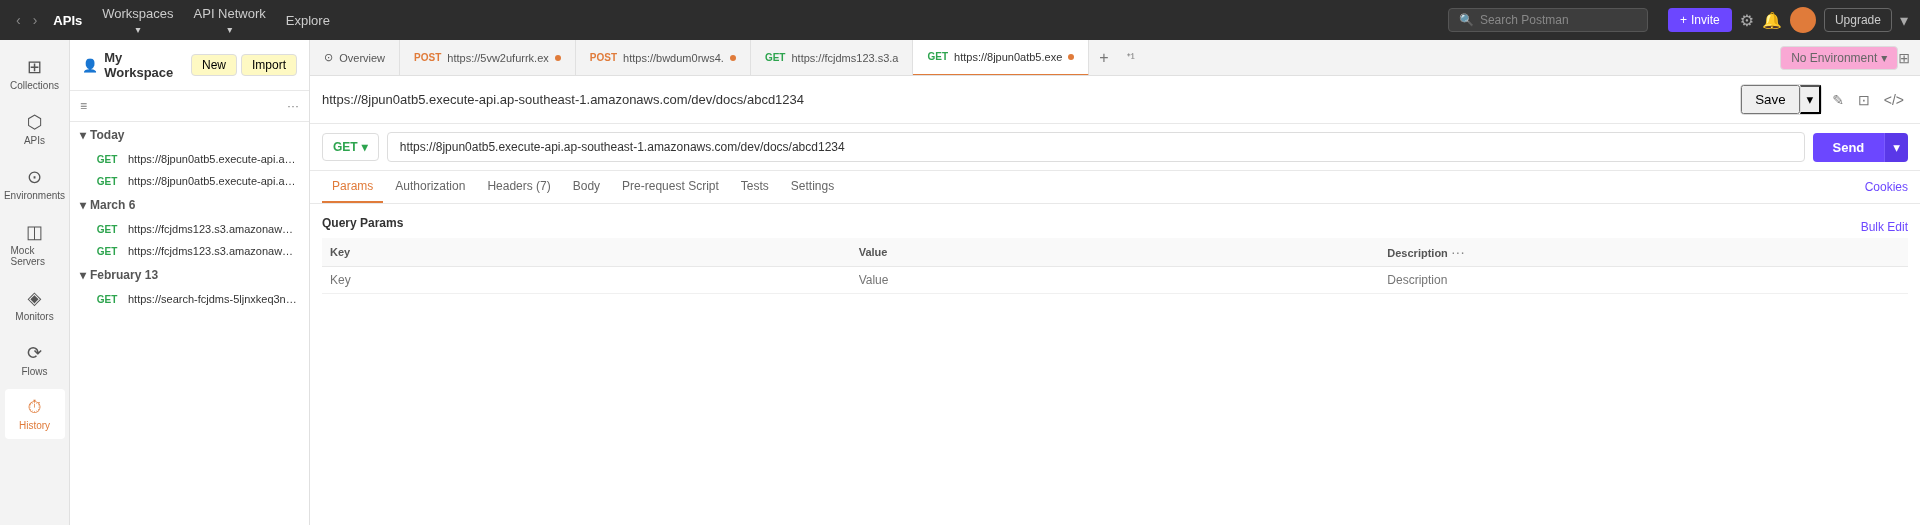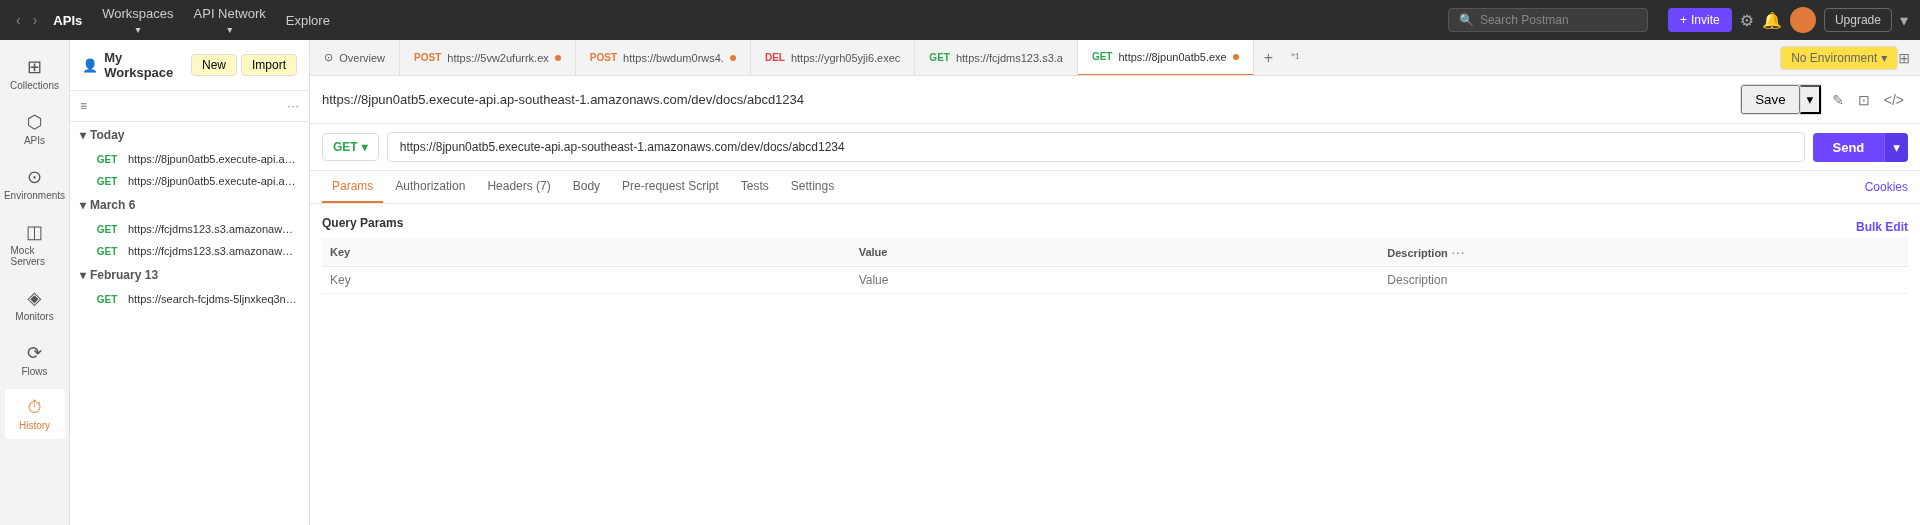--- a/index.html
+++ b/index.html
@@ -83,24 +83,24 @@
     .req-tab.active { color: #e07b3a; border-bottom-color: #e07b3a; font-weight: 500; }
     .cookies-link { margin-left: auto; color: #6c47ff; font-size: 12px; cursor: pointer; }
 
     
     .params-section { padding: 12px; }
     .params-title { font-size: 12px; font-weight: 600; color: #333; margin-bottom: 8px; }
     .params-table { width: 100%; border-collapse: collapse; }
     .params-table th { text-align: left; font-size: 11px; font-weight: 600; color: #555; padding: 6px 8px; background: #f9f9f9; border-bottom: 1px solid #e8e8e8; }
     .params-table td { padding: 6px 8px; border-bottom: 1px solid #f0f0f0; }
     .params-table input { border: none; outline: none; font-size: 12px; color: #999; background: none; width: 100%; }
-    .bulk-edit-btn { background: none; border: none; color: #6c47ff; font-size: 12px; cursor: pointer; font-weight: bold; }
+    .bulk-edit-btn { background: none; border: none; color: #6c47ff; font-size: 12px; cursor: pointer; }
     .more-btn { background: none; border: none; color: #888; font-size: 14px; cursor: pointer; }
 
-    .env-selector { display: flex; align-items: center; gap: 4px; border: 1px solid #ddd; border-radius: 4px; padding: 4px 10px; font-size: 12px; color: #666; cursor: pointer; background: #fde047; margin-left: auto; text-align: center; }
+    .env-selector { display: flex; align-items: center; gap: 4px; border: 1px solid #ddd; border-radius: 4px; padding: 4px 10px; font-size: 12px; color: #666; cursor: pointer; background: #f9a8d4; margin-left: auto; text-align: center; }
     .grid-icon { color: #777; font-size: 14px; cursor: pointer; }
   </style>
 </head>
 <body>
 
 <div class="top-nav">
   <button class="nav-arrow">‹</button>
   <button class="nav-arrow">›</button>
   <span class="nav-brand">APIs</span>
   <button class="nav-item">
@@ -231,24 +231,20 @@
       </div>
       <div class="tab">
         <span style="color:#e07b3a; font-size:10px; font-weight:700;">POST</span>
         <span>https://5vw2ufurrk.ex</span>
         <span class="tab-dot" style="background:#e07b3a;"></span>
       </div>
       <div class="tab">
         <span style="color:#e07b3a; font-size:10px; font-weight:700;">POST</span>
         <span>https://bwdum0rws4.</span>
         <span class="tab-dot" style="background:#e07b3a;"></span>
-      </div>
-      <div class="tab">
-        <span style="color:#e53e3e; font-size:10px; font-weight:700;">DEL</span>
-        <span>https://ygrh05yji6.exec</span>
       </div>
       <div class="tab">
         <span style="color:#2da44e; font-size:10px; font-weight:700;">GET</span>
         <span>https://fcjdms123.s3.a</span>
       </div>
       <div class="tab active">
         <span style="color:#2da44e; font-size:10px; font-weight:700;">GET</span>
         <span>https://8jpun0atb5.exe</span>
         <span class="tab-dot" style="background:#e07b3a;"></span>
       </div>

